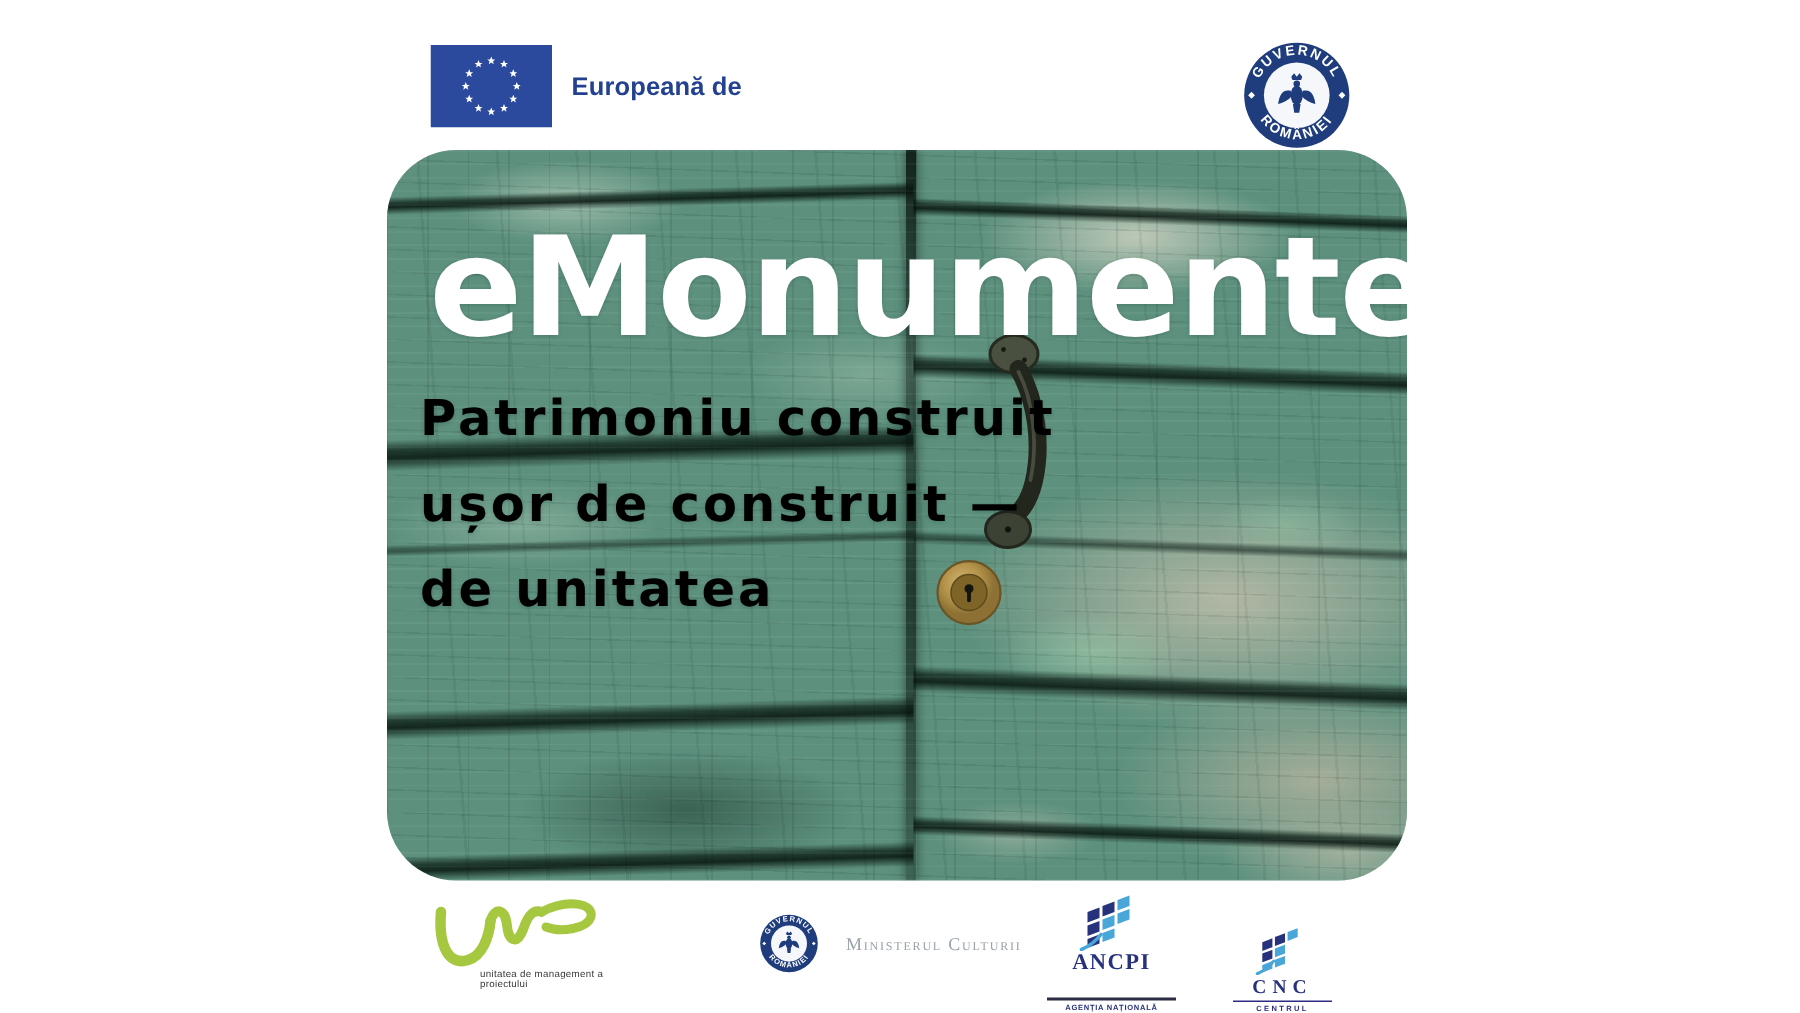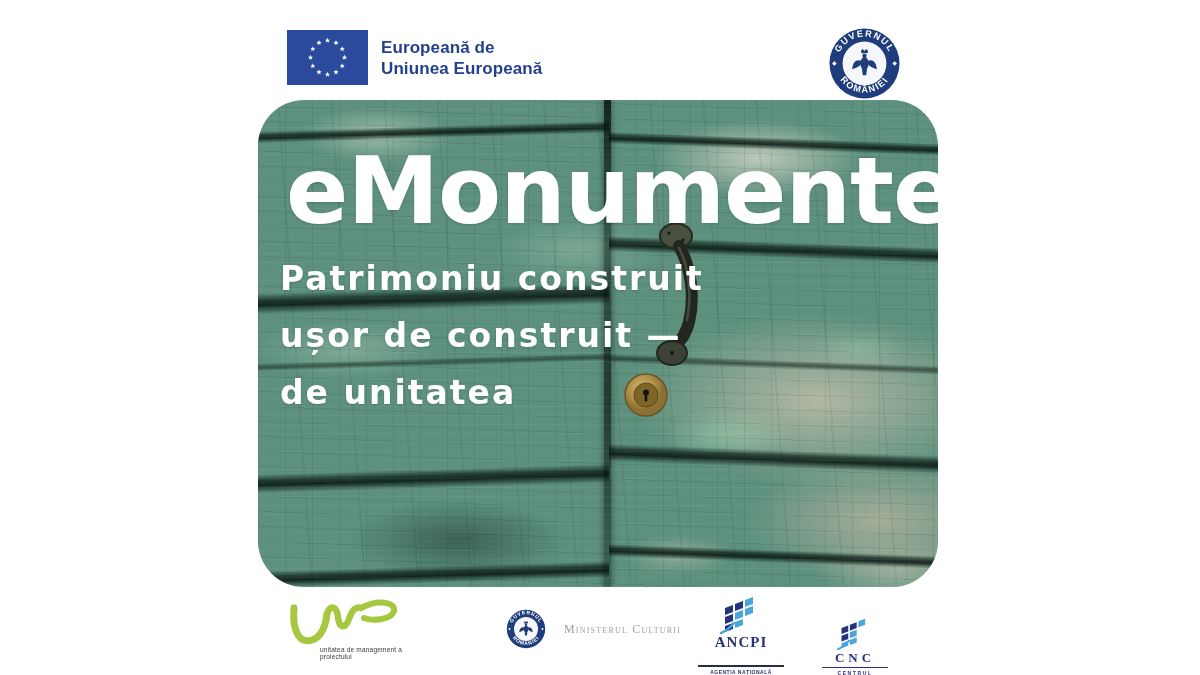--- a/index.html
+++ b/index.html
@@ -57,21 +57,21 @@
     background:linear-gradient(180deg, rgba(6,18,12,.85), rgba(6,18,12,.45) 30%, rgba(6,18,12,.68) 60%, rgba(6,18,12,.35));
     box-shadow:0 0 7px rgba(6,18,12,.55);
   }
 
   
   .hero-title{
     left:28px;top:46px;width:650px;color:#ffffff;font-weight:700;font-size:92px;
     line-height:92px;letter-spacing:-1px;white-space:nowrap;
     font-family:"DejaVu Sans",sans-serif;text-shadow:0 1px 3px rgba(10,30,22,.18);
   }
-  .hero-sub{left:22px;top:150px;color:#ffffff;font-family:"DejaVu Sans",sans-serif;}
+  .hero-sub{left:22px;top:150px;color:#000000;font-family:"DejaVu Sans",sans-serif;}
   .hero-sub .line{font-size:33px;line-height:57px;font-weight:700;letter-spacing:2px;
     text-shadow:0 1px 3px rgba(10,30,22,.18);white-space:nowrap;}
 
   
   .ump-block{left:286px;top:598px;}
   .ump-tagline{position:absolute;left:34px;top:48px;font-size:6.5px;color:#3a3a3a;letter-spacing:.2px;}
   .ministry-block{left:506px;top:609px;display:flex;align-items:center;gap:18px;}
   .ministry-label{font-family:"Liberation Serif",serif;font-variant:small-caps;
     font-size:12px;letter-spacing:1.2px;color:#99a1aa;}
   .agency{display:flex;flex-direction:column;align-items:center;}
@@ -101,21 +101,20 @@
       <use href="#star" x="49" y="42.2"></use>
     <use href="#star" x="40.5" y="44.5"></use>
       <use href="#star" x="32" y="42.2"></use>
     <use href="#star" x="25.8" y="36"></use>
       <use href="#star" x="23.5" y="27.5"></use>
     <use href="#star" x="25.8" y="19"></use>
       <use href="#star" x="32" y="12.8"></use>
   </svg>
   <div class="eu-text">
     <div>Europeană de</div>
-    <div>Uniunea Europeană</div>
   </div>
 </div>
 
 <svg class="abs gov-seal" viewBox="0 0 100 100">
   <circle cx="50" cy="50" r="48" fill="#1f3d7c"></circle>
   <circle cx="50" cy="50" r="30" fill="#f5f7fa"></circle>
   <defs>
     <path id="sealTop1" d="M 13 50 A 37 37 0 0 1 87 50"></path>
     <path id="sealBot1" d="M 10 50 A 40 40 0 0 0 90 50"></path>
   </defs>

